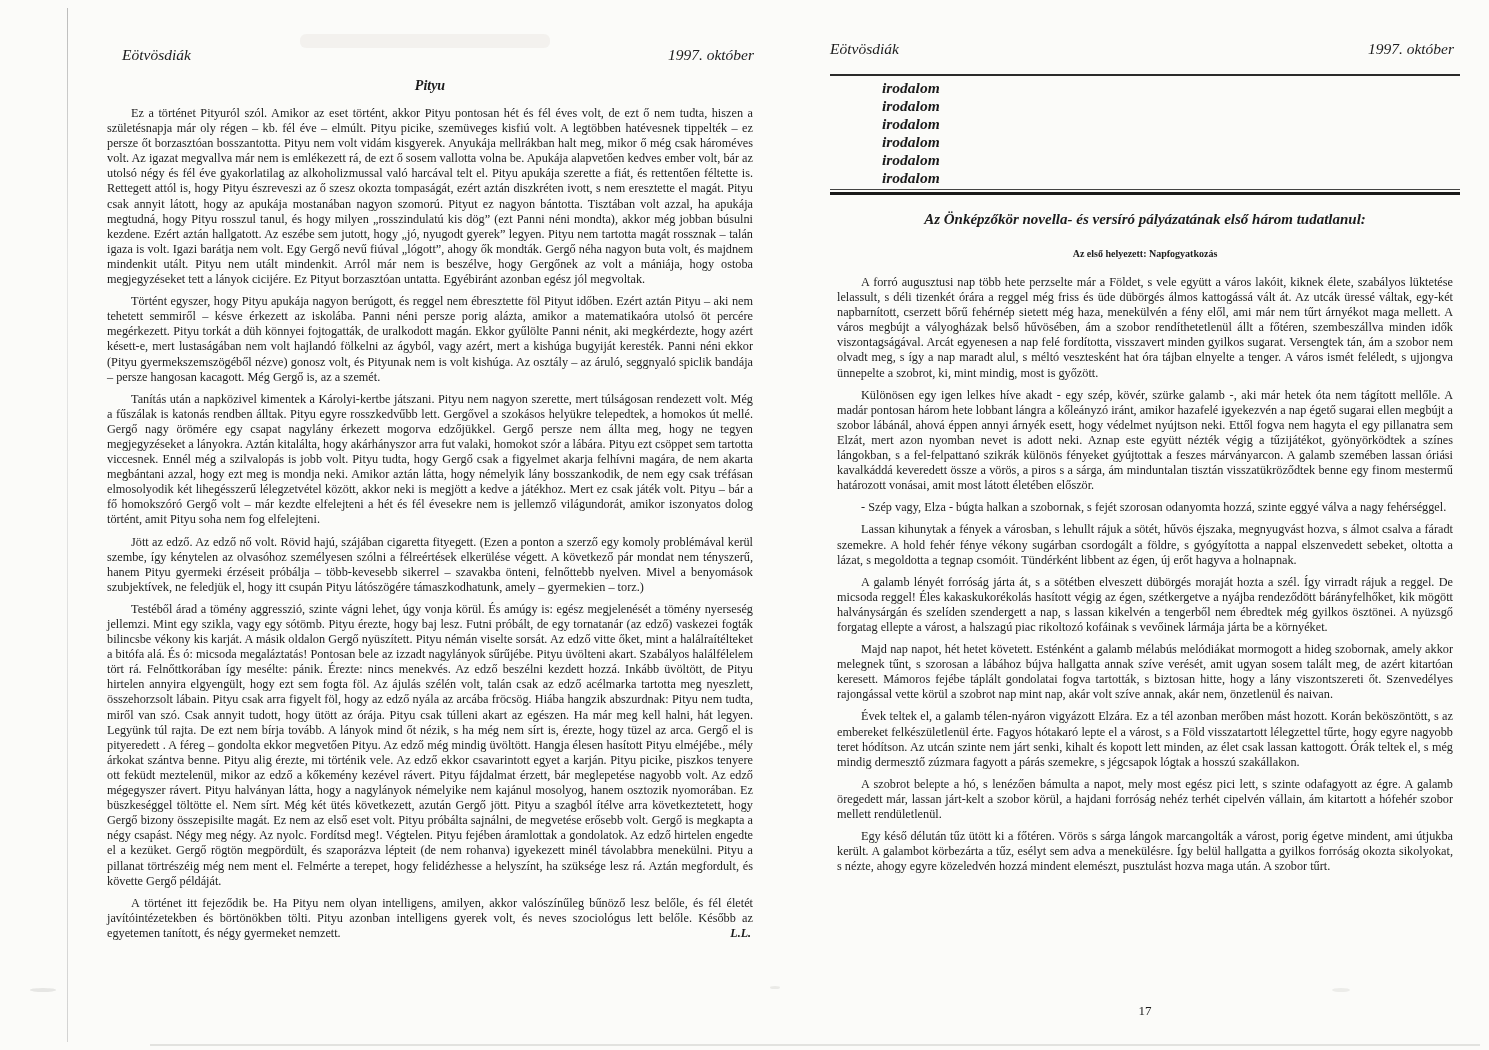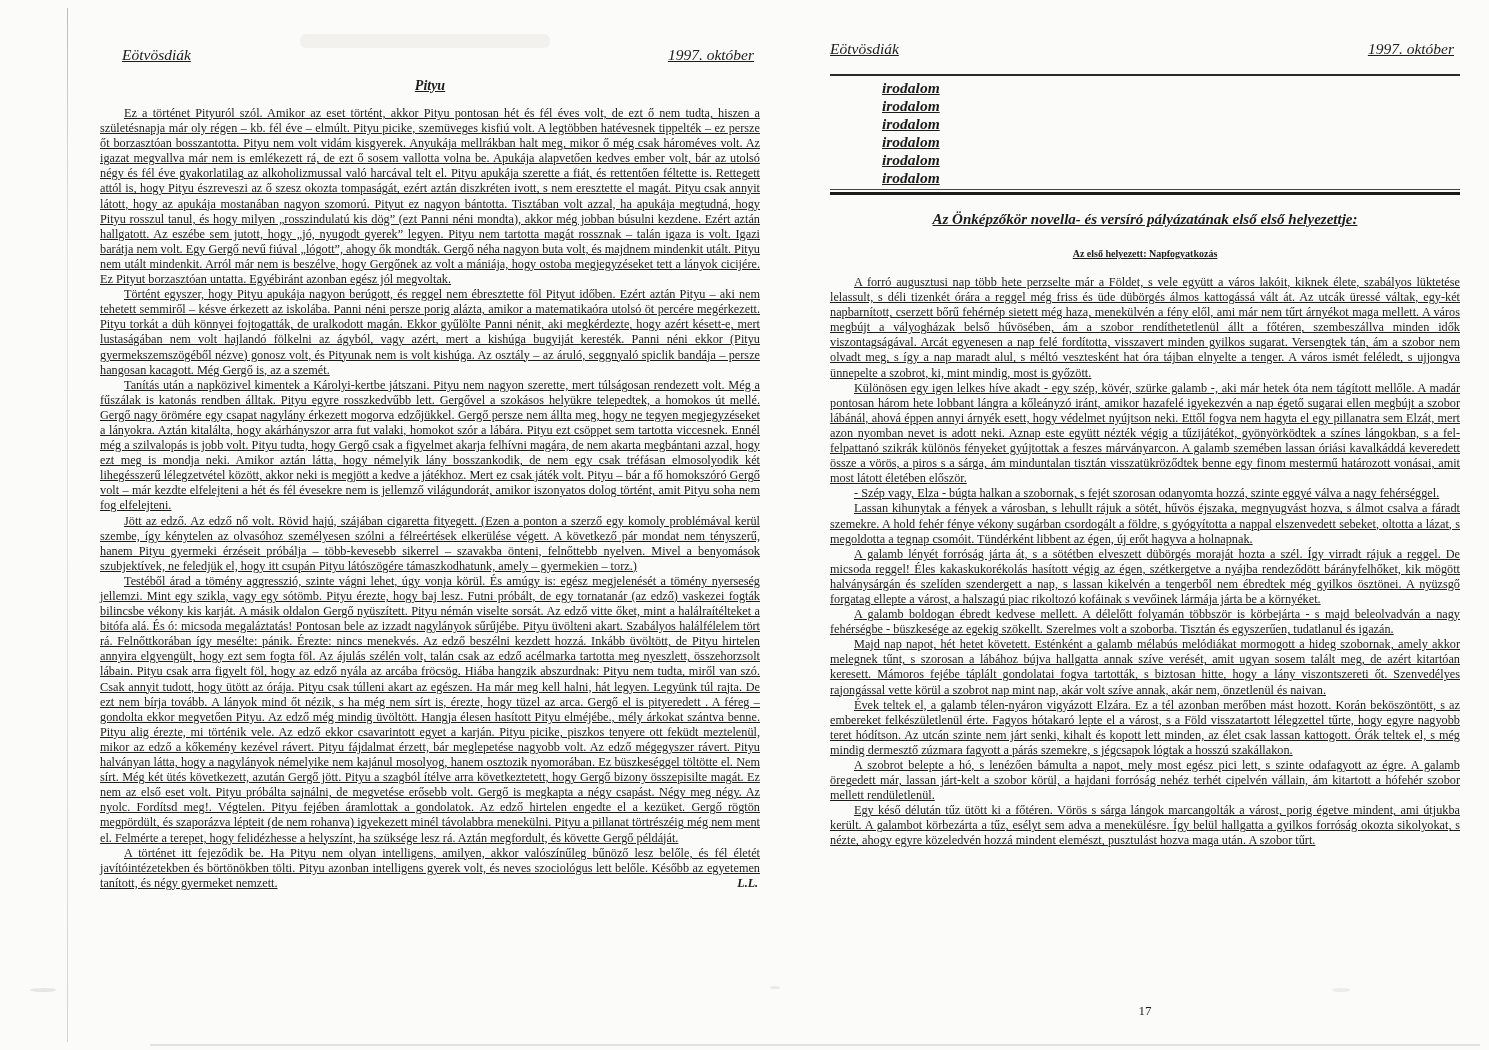--- a/index.html
+++ b/index.html
@@ -2,40 +2,40 @@
 <html><head>
 <meta charset="utf-8">
 <style>
   html,body{margin:0;padding:0;}
   body{
     width:1489px;height:1050px;position:relative;overflow:hidden;
     background:#fbfbf9;
     font-family:"Liberation Serif","DejaVu Serif",serif;
     color:#1c1c1c;
   }
-  .page{position:absolute;top:0;height:844px;text-decoration:underline;}
+  .page{position:absolute;top:0;height:844px;}
   .page-left{left:100px;width:660px;}
   .page-right{left:830px;width:630px;}
 
   .pg-header{
     display:flex;justify-content:space-between;align-items:baseline;
     font-style:italic;font-size:15.5px;margin:0;
   }
   .page-left .pg-header{padding-top:46px;}
   .page-right .pg-header{padding-top:40px;}
   .journal{margin-left:22px;}
   .issue{margin-right:6px;}
 
   .story-title-left{
     text-align:center;font-style:italic;font-weight:bold;
     font-size:14px;margin:14px 0 12px 0;
   }
 
   .body-text p, .body-par{
-    margin:0;text-indent:24px;text-align:justify;
+    margin:7px;text-indent:24px;text-align:justify;
     font-size:12.25px;line-height:15.1px;
   }
   .page-left .body-text{margin-top:2px;}
   .closing{position:relative;}
   .sig{
     position:absolute;right:2px;bottom:0;
     font-weight:bold;font-style:italic;font-size:12px;text-indent:0;
   }
 
   
@@ -128,30 +128,29 @@
           <span>irodalom</span>
           <span>irodalom</span>
           <span>irodalom</span>
           <span>irodalom</span>
           <span>irodalom</span>
         </div>
       <div class="band-rule-mid"></div>
       <div class="band-rule-bottom"></div>
     </div>
 
-    <h2 class="subtitle">Az Önképzőkör novella- és versíró pályázatának első első helyezettje:</h2>
+    <h2 class="subtitle">Az Önképzőkör novella- és versíró pályázatának első három tudatlanul:</h2>
     <h3 class="story-subtitle">Az első helyezett: Napfogyatkozás</h3>
 
     <div class="body-text">
         <p>A forró augusztusi nap több hete perzselte már a Földet, s vele együtt a város lakóit, kiknek élete, szabályos lüktetése lelassult, s déli tizenkét órára a reggel még friss és üde dübörgés álmos kattogássá vált át. Az utcák üressé váltak, egy-két napbarnított, cserzett bőrű fehérnép sietett még haza, menekülvén a fény elől, ami már nem tűrt árnyékot maga mellett. A város megbújt a vályogházak belső hűvösében, ám a szobor rendíthetetlenül állt a főtéren, szembeszállva minden idők viszontagságával. Arcát egyenesen a nap felé fordította, visszavert minden gyilkos sugarat. Versengtek tán, ám a szobor nem olvadt meg, s így a nap maradt alul, s méltó vesztesként hat óra tájban elnyelte a tenger. A város ismét feléledt, s ujjongva ünnepelte a szobrot, ki, mint mindig, most is győzött.</p>
         <p>Különösen egy igen lelkes híve akadt - egy szép, kövér, szürke galamb -, aki már hetek óta nem tágított mellőle. A madár pontosan három hete lobbant lángra a kőleányzó iránt, amikor hazafelé igyekezvén a nap égető sugarai ellen megbújt a szobor lábánál, ahová éppen annyi árnyék esett, hogy védelmet nyújtson neki. Ettől fogva nem hagyta el egy pillanatra sem Elzát, mert azon nyomban nevet is adott neki. Aznap este együtt nézték végig a tűzijátékot, gyönyörködtek a színes lángokban, s a fel-felpattanó szikrák különös fényeket gyújtottak a feszes márványarcon. A galamb szemében lassan óriási kavalkáddá keveredett össze a vörös, a piros s a sárga, ám minduntalan tisztán visszatükröződtek benne egy finom mestermű határozott vonásai, amit most látott életében először.</p>
         <p>- Szép vagy, Elza - búgta halkan a szobornak, s fejét szorosan odanyomta hozzá, szinte eggyé válva a nagy fehérséggel.</p>
         <p>Lassan kihunytak a fények a városban, s lehullt rájuk a sötét, hűvös éjszaka, megnyugvást hozva, s álmot csalva a fáradt szemekre. A hold fehér fénye vékony sugárban csordogált a földre, s gyógyította a nappal elszenvedett sebeket, oltotta a lázat, s megoldotta a tegnap csomóit. Tündérként libbent az égen, új erőt hagyva a holnapnak.</p>
         <p>A galamb lényét forróság járta át, s a sötétben elveszett dübörgés moraját hozta a szél. Így virradt rájuk a reggel. De micsoda reggel! Éles kakaskukorékolás hasított végig az égen, szétkergetve a nyájba rendeződött bárányfelhőket, kik mögött halványsárgán és szelíden szendergett a nap, s lassan kikelvén a tengerből nem ébredtek még gyilkos ösztönei. A nyüzsgő forgatag ellepte a várost, a halszagú piac rikoltozó kofáinak s vevőinek lármája járta be a környéket.</p>
-        <p>A galamb boldogan ébredt kedvese mellett. A délelőtt folyamán többször is körbejárta - s majd beleolvadván a nagy fehérségbe - büszkesége az egekig szökellt. Szerelmes volt a szoborba. Tisztán és egyszerűen, tudatlanul és igazán.</p>
         <p>Majd nap napot, hét hetet követett. Esténként a galamb mélabús melódiákat mormogott a hideg szobornak, amely akkor melegnek tűnt, s szorosan a lábához bújva hallgatta annak szíve verését, amit ugyan sosem talált meg, de azért kitartóan keresett. Mámoros fejébe táplált gondolatai fogva tartották, s biztosan hitte, hogy a lány viszontszereti őt. Szenvedélyes rajongással vette körül a szobrot nap mint nap, akár volt szíve annak, akár nem, önzetlenül és naivan.</p>
         <p>Évek teltek el, a galamb télen-nyáron vigyázott Elzára. Ez a tél azonban merőben mást hozott. Korán beköszöntött, s az embereket felkészületlenül érte. Fagyos hótakaró lepte el a várost, s a Föld visszatartott lélegzettel tűrte, hogy egyre nagyobb teret hódítson. Az utcán szinte nem járt senki, kihalt és kopott lett minden, az élet csak lassan kattogott. Órák teltek el, s még mindig dermesztő zúzmara fagyott a párás szemekre, s jégcsapok lógtak a hosszú szakállakon.</p>
         <p>A szobrot belepte a hó, s lenézően bámulta a napot, mely most egész pici lett, s szinte odafagyott az égre. A galamb öregedett már, lassan járt-kelt a szobor körül, a hajdani forróság nehéz terhét cipelvén vállain, ám kitartott a hófehér szobor mellett rendületlenül.</p>
         <p>Egy késő délután tűz ütött ki a főtéren. Vörös s sárga lángok marcangolták a várost, porig égetve mindent, ami útjukba került. A galambot körbezárta a tűz, esélyt sem adva a menekülésre. Így belül hallgatta a gyilkos forróság okozta sikolyokat, s nézte, ahogy egyre közeledvén hozzá mindent elemészt, pusztulást hozva maga után. A szobor tűrt.</p>
       </div>
 
     <div class="page-num">17</div>
   </div>
 
 </div>

